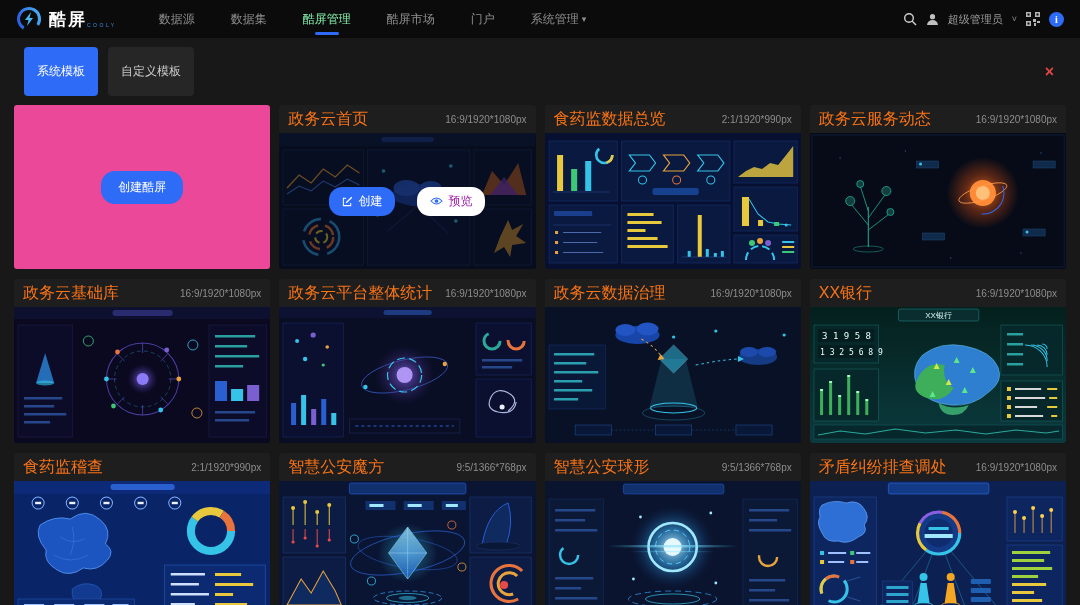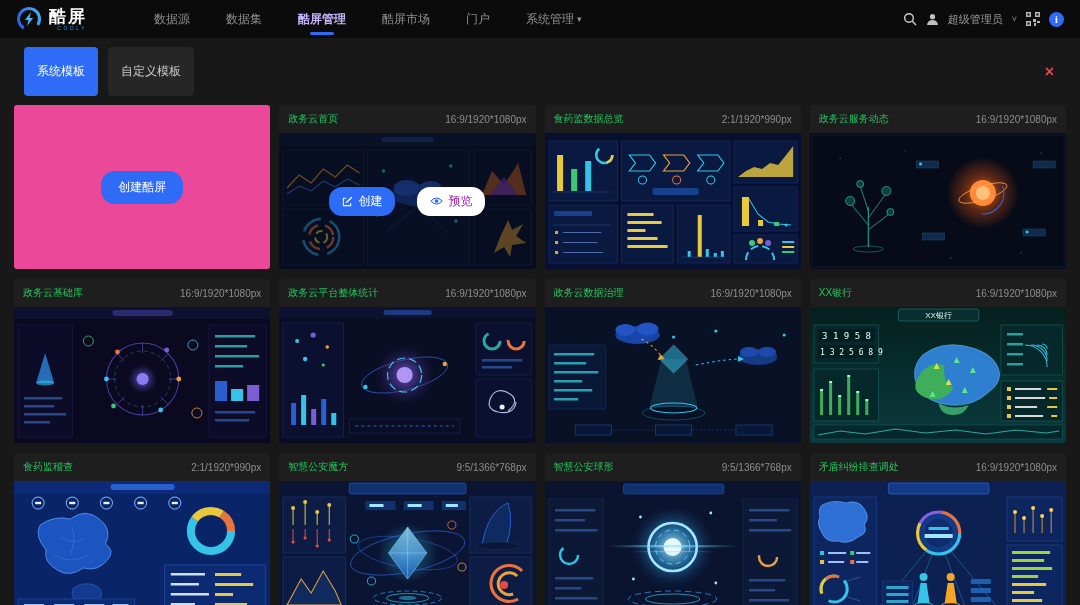--- a/index.html
+++ b/index.html
@@ -2,44 +2,44 @@
 <html><head>
 <meta charset="utf-8">
 <style>
   *{margin:0;padding:0;box-sizing:border-box}
   html,body{background:#181818}
   body{width:1080px;height:605px;overflow:hidden;position:relative;font-family:"Liberation Sans",sans-serif}
 
   
   .topnav{height:38px;background:#0b0b0b;display:flex;align-items:center;padding:0 16px}
   .logo{display:flex;align-items:center;gap:7px;min-width:96px}
-  .logo-texts{display:flex;flex-direction:column;align-items:flex-end;line-height:1}
+  .logo-texts{display:flex;flex-direction:row;align-items:flex-end;line-height:1}
   .logo-cn{color:#fff;font-weight:bold;font-size:17px;letter-spacing:2px}
   .logo-sub{color:#3f8df0;font-size:5px;letter-spacing:2.5px;margin-top:1px}
   .nav-items{display:flex;gap:36px;margin-left:42px;flex:1;height:38px;align-items:stretch}
   .nav-item{color:#8f8f8f;font-size:12px;display:flex;align-items:center;gap:3px;position:relative;cursor:pointer}
-  .nav-item.active{color:#c4b5fd;font-weight:bold}
+  .nav-item.active{color:#86efac;font-weight:normal}
   .nav-item.active::after{content:"";position:absolute;left:50%;transform:translateX(-50%);bottom:3px;width:24px;height:3px;border-radius:2px;background:#2e6bf6}
   .caret{font-size:9px;color:#8f8f8f}
   .nav-right{display:flex;align-items:center;gap:9px}
   .username{color:#9a9a9a;font-size:11px}
   .icon-btn{display:flex;align-items:center;cursor:pointer}
   .info-dot{width:15px;height:15px;border-radius:50%;background:#2e6bf6;color:#fff;font-size:10px;font-weight:bold;display:flex;align-items:center;justify-content:center;font-family:"Liberation Serif",serif}
 
   
   .tabbar{display:flex;align-items:center;gap:10px;padding:9px 14px 9px 24px}
   .tab{font-size:12px;padding:16px 13px;border-radius:4px;background:#262626;color:#c9c9c9;cursor:pointer}
   .tab.active{background:#2e6bf6;color:#fff}
   .close-x{margin-left:auto;margin-right:12px;color:#e04445;font-size:16px;font-weight:bold;cursor:pointer;line-height:1}
 
   
   .grid{display:grid;grid-template-columns:repeat(4,1fr);gap:10px 9px;padding:0 14px;grid-auto-rows:164px}
   .card{background:#1d1d1d;border-radius:3px;overflow:hidden;position:relative}
   .card-head{height:28px;display:flex;align-items:center;justify-content:space-between;padding:0 9px;background:#1e1e1e}
-  .card-title{color:#22c55e;font-size:10px;white-space:nowrap;overflow:hidden}
+  .card-title{color:#f97316;font-size:16px;white-space:nowrap;overflow:hidden}
   .card-size{color:#8d8d8d;font-size:10px;white-space:nowrap}
   .thumb{height:136px;position:relative;background:#0a1430}
   .thumb>svg{display:block;width:100%;height:100%}
   .create-card{display:flex;align-items:center;justify-content:center;background:#ec4899}
   .btn-create{background:#2e6bf6;color:#fff;font-size:12px;border:none;border-radius:14px;padding:8px 17px;cursor:pointer;font-family:"Liberation Sans",sans-serif}
 
   
   .overlay{position:absolute;inset:0;background:rgba(8,8,14,.55);display:flex;align-items:center;justify-content:center;gap:22px}
   .ov-btn{display:flex;align-items:center;gap:5px;font-size:12px;border-radius:13px;padding:6px 13px;cursor:pointer}
   .ov-create{background:#2e6bf6;color:#fff}

